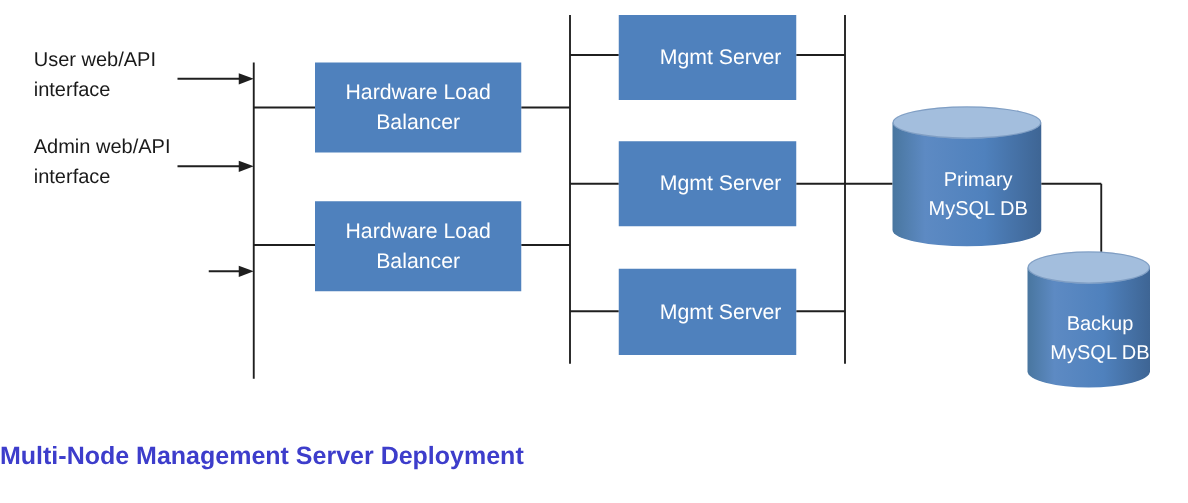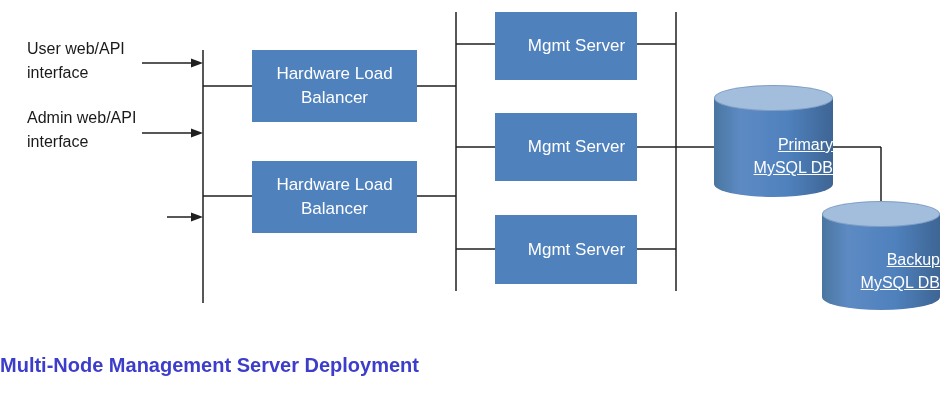--- a/index.html
+++ b/index.html
@@ -60,22 +60,21 @@
     background: var(--cyl-top);
     border-radius: 50%;
     box-shadow: inset 0 0 0 1px rgba(62,101,148,0.35);
   }
   .cyl-label {
     position: absolute;
     left: 18px; right: 0;
     color: var(--node-text);
     font-size: 16px;
     line-height: 23px;
-    text-align: right;
-    text-decoration: underline;
+    text-align: center;
   }
   .caption {
     position: absolute;
     left: 0; top: 354px;
     width: 916px;
     font-size: 20px;
     font-weight: bold;
     color: var(--title);
   }
 </style>
@@ -133,21 +132,21 @@
 
   <div class="cylinder" style="left:714px; top:85px; width:119px; height:112px;">
     <div class="cyl-body"></div>
     <div class="cyl-top"></div>
     <div class="cyl-label" style="top:48px;">
       <div>Primary</div>
       <div>MySQL DB</div>
     </div>
   </div>
 
-  <div class="cylinder" style="left:822px; top:201px; width:118px; height:109px;">
+  <div class="cylinder" style="left:822px; top:201px; width:98px; height:109px;">
     <div class="cyl-body"></div>
     <div class="cyl-top"></div>
     <div class="cyl-label" style="top:47px;">
       <div>Backup</div>
       <div>MySQL DB</div>
     </div>
   </div>
 
   <div class="caption">Multi-Node Management Server Deployment</div>
 

